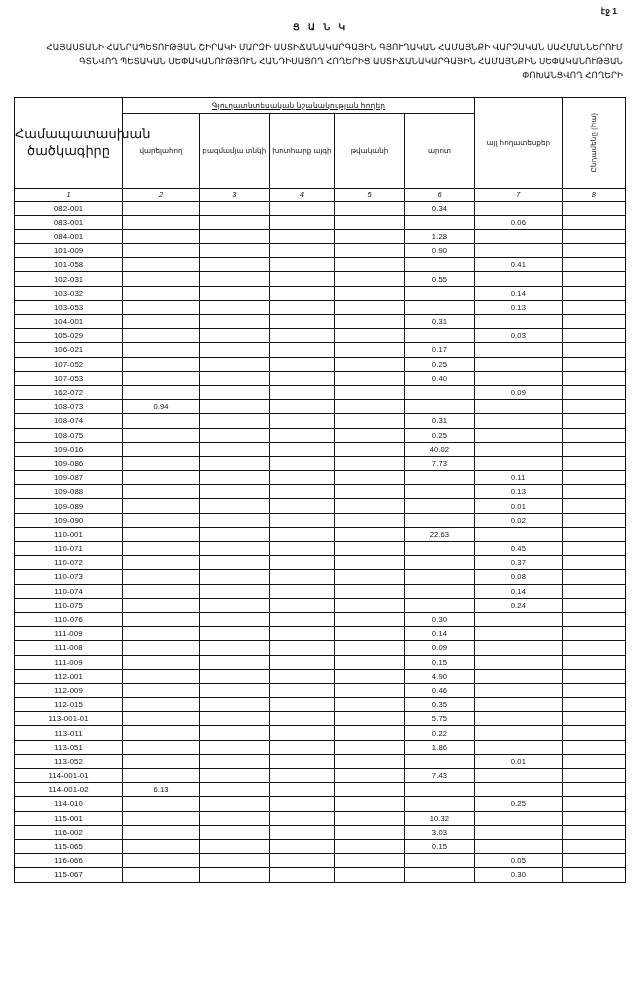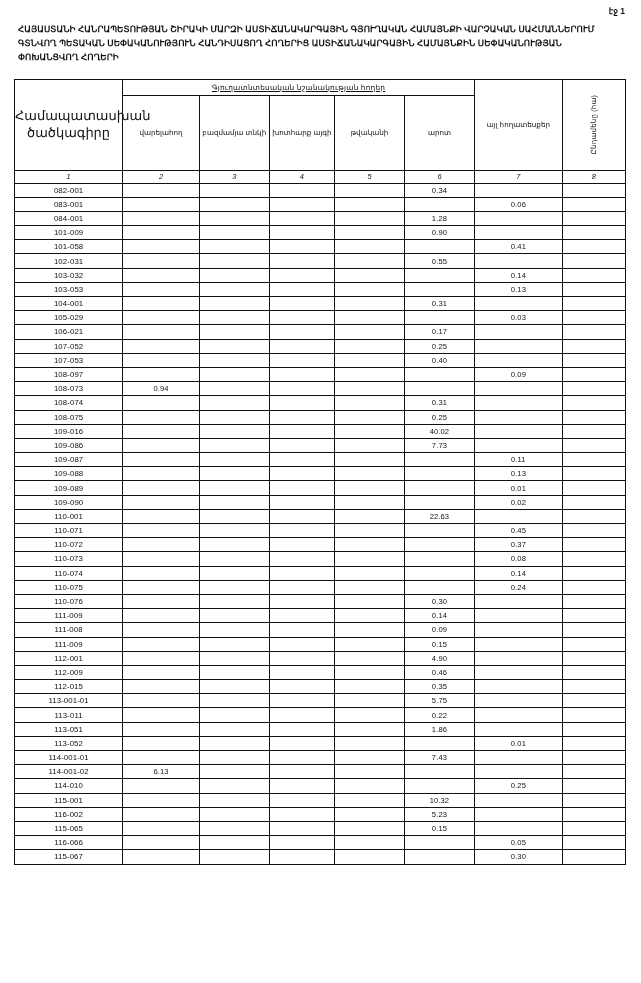--- a/index.html
+++ b/index.html
@@ -33,38 +33,38 @@
     line-height: 1.45;
   }
   .hdr-right {
     text-align: right;
     font-weight: bold;
     letter-spacing: 0.2px;
   }
   .page-num {
     position: absolute;
     top: 6px;
-    right: 16px;
+    right: 24px;
     font-size: 8.5px;
     font-weight: bold;
   }
 
   .doc-title {
     text-align: center;
     font-size: 9px;
     font-weight: bold;
     letter-spacing: 3px;
     margin-top: 16px;
   }
   .doc-sub {
-    text-align: left;
+    text-align: right;
     font-size: 8.6px;
-    font-weight: bold;
+    font-weight: normal;
     line-height: 1.65;
-    margin: 16px 4px 0 4px;
+    margin: 8px 4px 0 4px;
     letter-spacing: 0.1px;
   }
 
   
   .tbl-wrap {
     margin-top: 14px;
   }
   table.main {
     border-collapse: collapse;
     width: 612px;
@@ -125,20 +125,21 @@
   }
 </style>
 </head>
 <body>
 
 <div class="page">
 
   <div class="page-num">էջ 1</div>
 
 
+  <div class="doc-title">Ց Ա Ն Կ</div>
   <div class="doc-sub">ՀԱՅԱՍՏԱՆԻ ՀԱՆՐԱՊԵՏՈՒԹՅԱՆ ՇԻՐԱԿԻ ՄԱՐԶԻ ԱՍՏԻՃԱՆԱԿԱՐԳԱՅԻՆ ԳՅՈՒՂԱԿԱՆ ՀԱՄԱՅՆՔԻ ՎԱՐՉԱԿԱՆ ՍԱՀՄԱՆՆԵՐՈՒՄ ԳՏՆՎՈՂ ՊԵՏԱԿԱՆ ՍԵՓԱԿԱՆՈՒԹՅՈՒՆ ՀԱՆԴԻՍԱՑՈՂ ՀՈՂԵՐԻՑ ԱՍՏԻՃԱՆԱԿԱՐԳԱՅԻՆ ՀԱՄԱՅՆՔԻՆ ՍԵՓԱԿԱՆՈՒԹՅԱՆ ՓՈԽԱՆՑՎՈՂ ՀՈՂԵՐԻ</div>
 
   <div class="tbl-wrap">
     <table class="main">
       <colgroup>
         <col style="width:96px">
         <col style="width:68px">
         <col style="width:62px">
         <col style="width:58px">
         <col style="width:62px">
@@ -298,21 +299,21 @@
             <td class="code">107-053</td>
             <td class="val"></td>
             <td class="val"></td>
             <td class="val"></td>
             <td class="val"></td>
             <td class="val">0.40</td>
             <td class="val"></td>
             <td class="val"></td>
           </tr>
           <tr>
-            <td class="code">108-097</td>
+            <td class="code">162-072</td>
             <td class="val"></td>
             <td class="val"></td>
             <td class="val"></td>
             <td class="val"></td>
             <td class="val"></td>
             <td class="val">0.09</td>
             <td class="val"></td>
           </tr>
           <tr>
             <td class="code">108-073</td>
@@ -613,21 +614,21 @@
             <td class="val">10.32</td>
             <td class="val"></td>
             <td class="val"></td>
           </tr>
           <tr>
             <td class="code">116-002</td>
             <td class="val"></td>
             <td class="val"></td>
             <td class="val"></td>
             <td class="val"></td>
-            <td class="val">5.23</td>
+            <td class="val">3.03</td>
             <td class="val"></td>
             <td class="val"></td>
           </tr>
           <tr>
             <td class="code">115-065</td>
             <td class="val"></td>
             <td class="val"></td>
             <td class="val"></td>
             <td class="val"></td>
             <td class="val">0.15</td>

